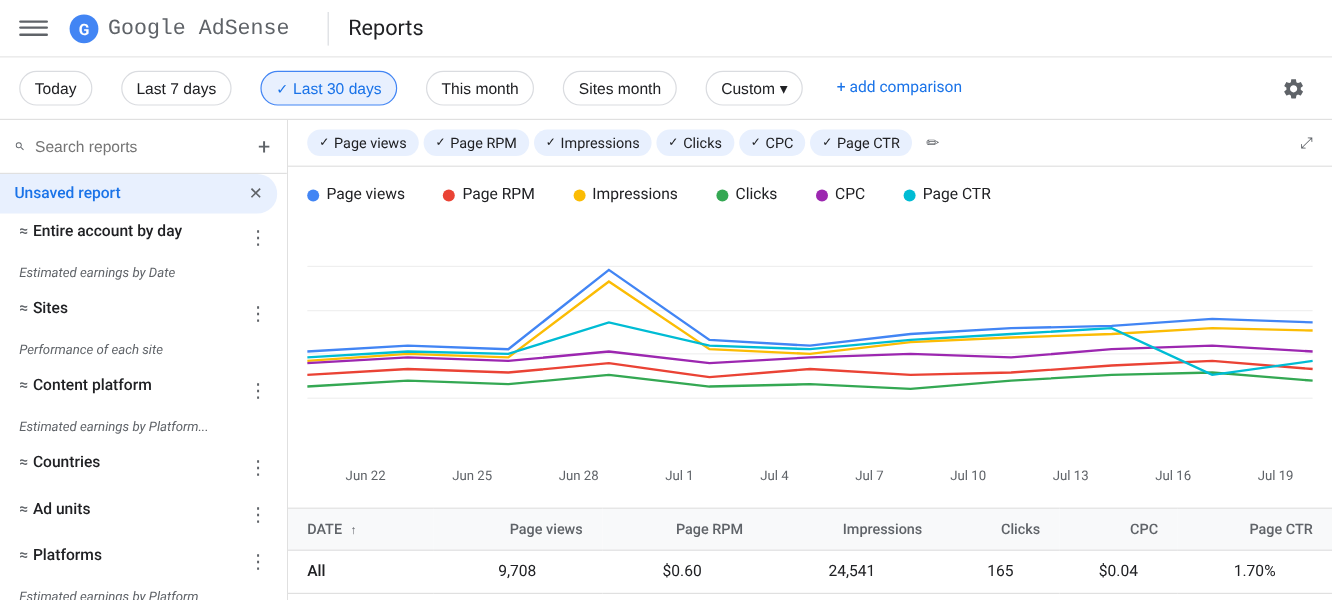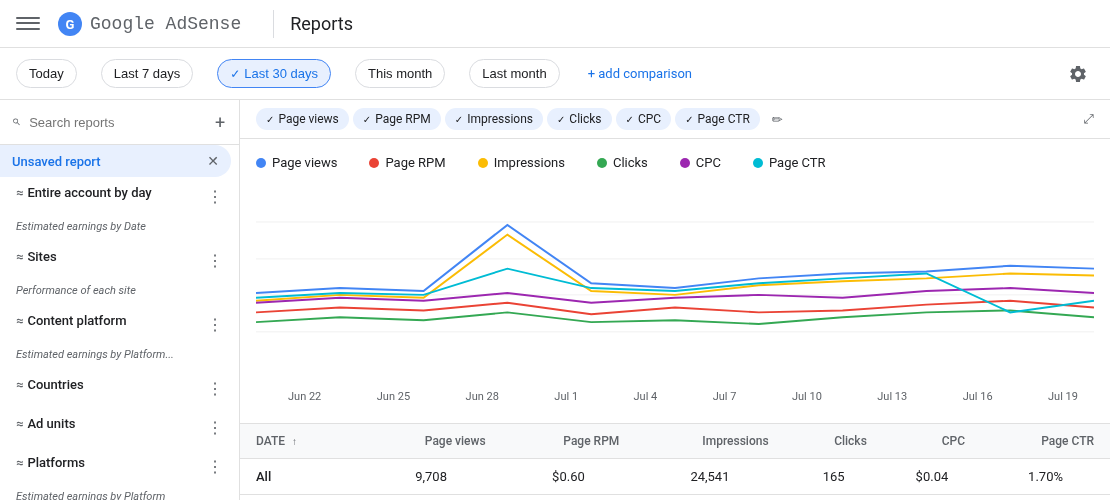--- a/index.html
+++ b/index.html
@@ -118,21 +118,25 @@
   </div>
   <div class="logo-divider"></div>
   <span class="page-title-text">Reports</span>
 </div>
 
 <div class="filter-bar">
   <button class="filter-btn">Today</button>
   <button class="filter-btn">Last 7 days</button>
   <button class="filter-btn active">Last 30 days</button>
   <button class="filter-btn">This month</button>
-  <button class="filter-btn">Last month</button>
+  <button class="filter-btn">Sites month</button>
+  <button class="filter-btn" style="display:flex;align-items:center;gap:4px;">
+    <span>Custom</span>
+    <span>▾</span>
+  </button>
   <a class="add-comparison">+ add comparison</a>
   <div class="settings-icon-btn">
     <svg width="20" height="20" viewBox="0 0 24 24" fill="#5f6368">
       <path d="M19.14 12.94c.04-.3.06-.61.06-.94 0-.32-.02-.64-.07-.94l2.03-1.58c.18-.14.23-.41.12-.61l-1.92-3.32c-.12-.22-.37-.29-.59-.22l-2.39.96c-.5-.38-1.03-.7-1.62-.94l-.36-2.54c-.04-.24-.24-.41-.48-.41h-3.84c-.24 0-.43.17-.47.41l-.36 2.54c-.59.24-1.13.57-1.62.94l-2.39-.96c-.22-.08-.47 0-.59.22L2.74 8.87c-.12.21-.08.47.12.61l2.03 1.58c-.05.3-.09.63-.09.94s.02.64.07.94l-2.03 1.58c-.18.14-.23.41-.12.61l1.92 3.32c.12.22.37.29.59.22l2.39-.96c.5.38 1.03.7 1.62.94l.36 2.54c.05.24.24.41.48.41h3.84c.24 0 .44-.17.47-.41l.36-2.54c.59-.24 1.13-.56 1.62-.94l2.39.96c.22.08.47 0 .59-.22l1.92-3.32c.12-.22.07-.47-.12-.61l-2.01-1.58zM12 15.6c-1.98 0-3.6-1.62-3.6-3.6s1.62-3.6 3.6-3.6 3.6 1.62 3.6 3.6-1.62 3.6-3.6 3.6z"></path>
     </svg>
   </div>
 </div>
 
 <div class="main-layout">
 

